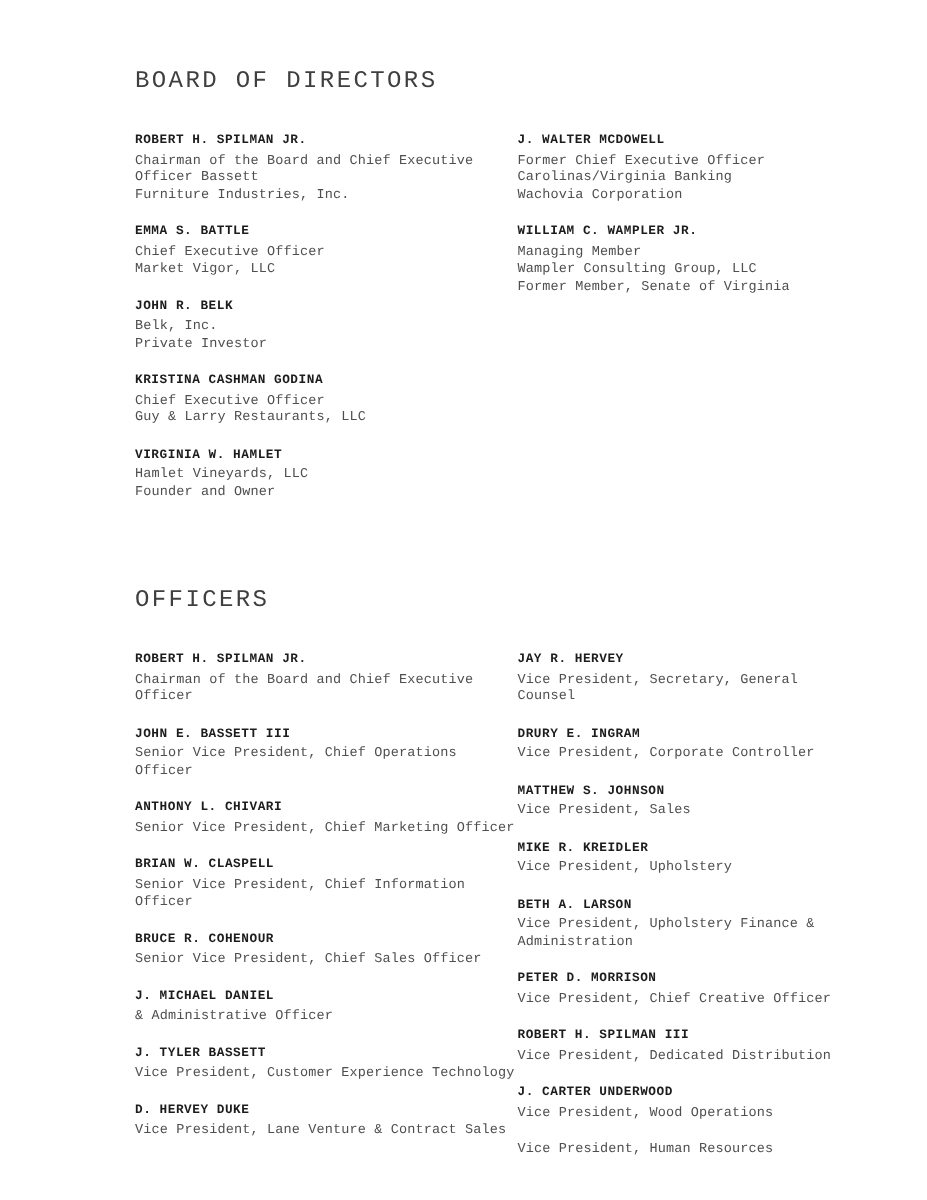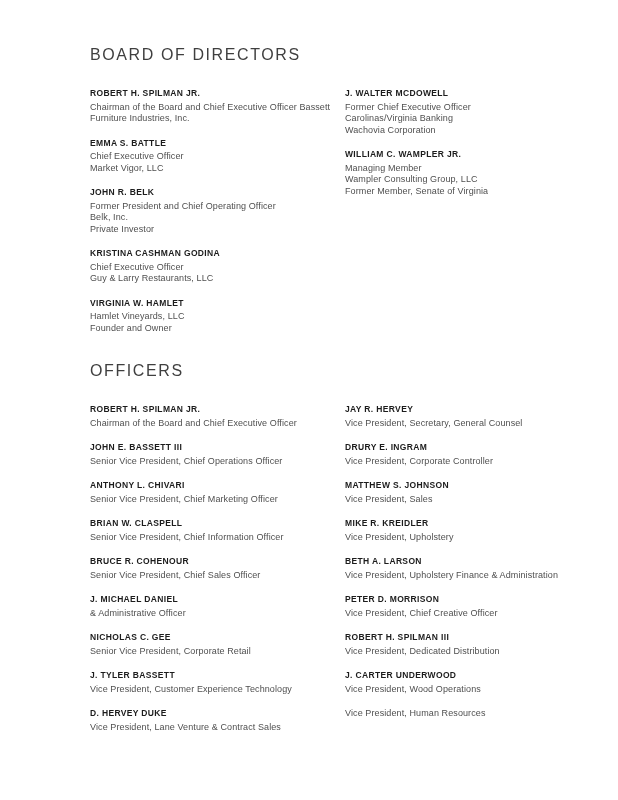--- a/index.html
+++ b/index.html
@@ -15,30 +15,31 @@
     height: 800px;
     background: var(--background);
     font-family: "Liberation Sans", sans-serif;
     overflow: hidden;
   }
   .page {
     width: 618px;
     height: 800px;
     padding: 45px 50px 0 90px;
     background: var(--background);
+    font-family: Liberation Mono, monospace;
   }
   .section-title {
     font-size: 16px;
     font-weight: 400;
     letter-spacing: 1.6px;
     color: var(--heading);
     margin: 0 0 24px 0;
     line-height: 19px;
   }
-  .section + .section { margin-top: 14px; }
+  .section + .section { margin-top: 44px; }
   .columns { display: flex; align-items: flex-start; }
   .column { width: 255px; flex: 0 0 255px; }
   .column + .column { flex: 1 1 auto; width: auto; }
   .person { margin-bottom: 13px; }
   .person-name {
     font-size: 8.5px;
     font-weight: bold;
     letter-spacing: 0.35px;
     color: var(--name-text);
     line-height: 10px;
@@ -65,21 +66,20 @@
             <div class="person-line">Chairman of the Board and Chief Executive Officer Bassett</div>
             <div class="person-line">Furniture Industries, Inc.</div>
           </div>
           <div class="person">
             <div class="person-name">EMMA S. BATTLE</div>
             <div class="person-line">Chief Executive Officer</div>
             <div class="person-line">Market Vigor, LLC</div>
           </div>
           <div class="person">
             <div class="person-name">JOHN R. BELK</div>
-            <div class="person-line">Former President and Chief Operating Officer</div>
             <div class="person-line">Belk, Inc.</div>
             <div class="person-line">Private Investor</div>
           </div>
           <div class="person">
             <div class="person-name">KRISTINA CASHMAN GODINA</div>
             <div class="person-line">Chief Executive Officer</div>
             <div class="person-line">Guy &amp; Larry Restaurants, LLC</div>
           </div>
           <div class="person">
             <div class="person-name">VIRGINIA W. HAMLET</div>
@@ -126,24 +126,20 @@
           </div>
           <div class="person">
             <div class="person-name">BRUCE R. COHENOUR</div>
             <div class="person-line">Senior Vice President, Chief Sales Officer</div>
           </div>
           <div class="person">
             <div class="person-name">J. MICHAEL DANIEL</div>
             <div class="person-line">&amp; Administrative Officer</div>
           </div>
           <div class="person">
-            <div class="person-name">NICHOLAS C. GEE</div>
-            <div class="person-line">Senior Vice President, Corporate Retail</div>
-          </div>
-          <div class="person">
             <div class="person-name">J. TYLER BASSETT</div>
             <div class="person-line">Vice President, Customer Experience Technology</div>
           </div>
           <div class="person">
             <div class="person-name">D. HERVEY DUKE</div>
             <div class="person-line">Vice President, Lane Venture &amp; Contract Sales</div>
           </div>
         </div>
       <div class="column">
           <div class="person">

